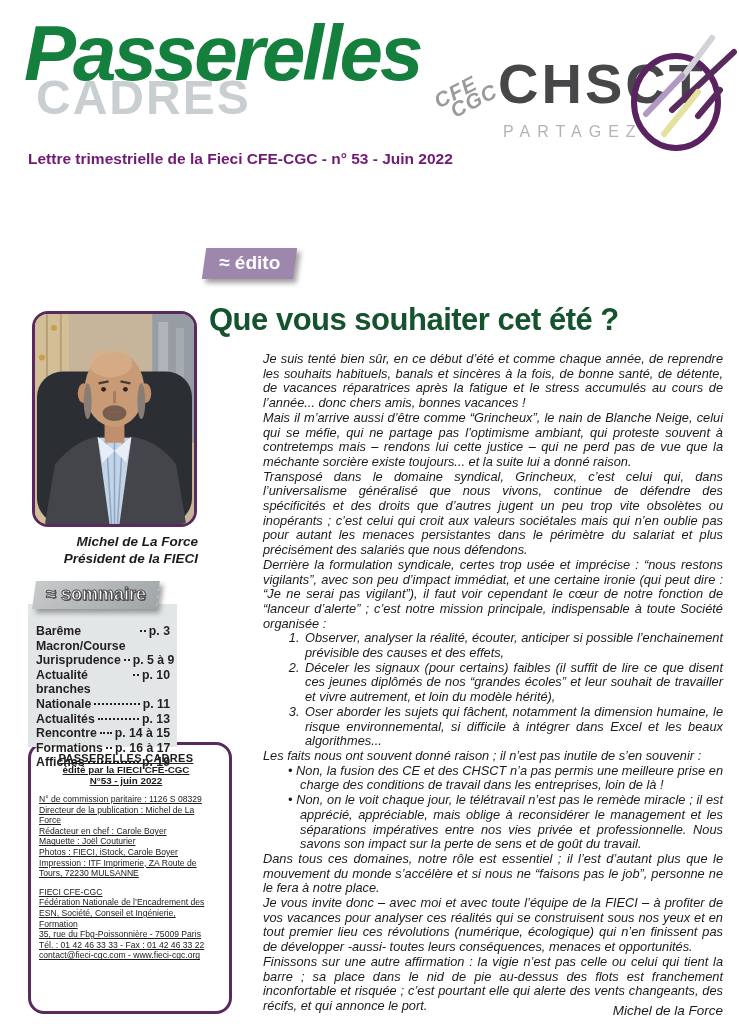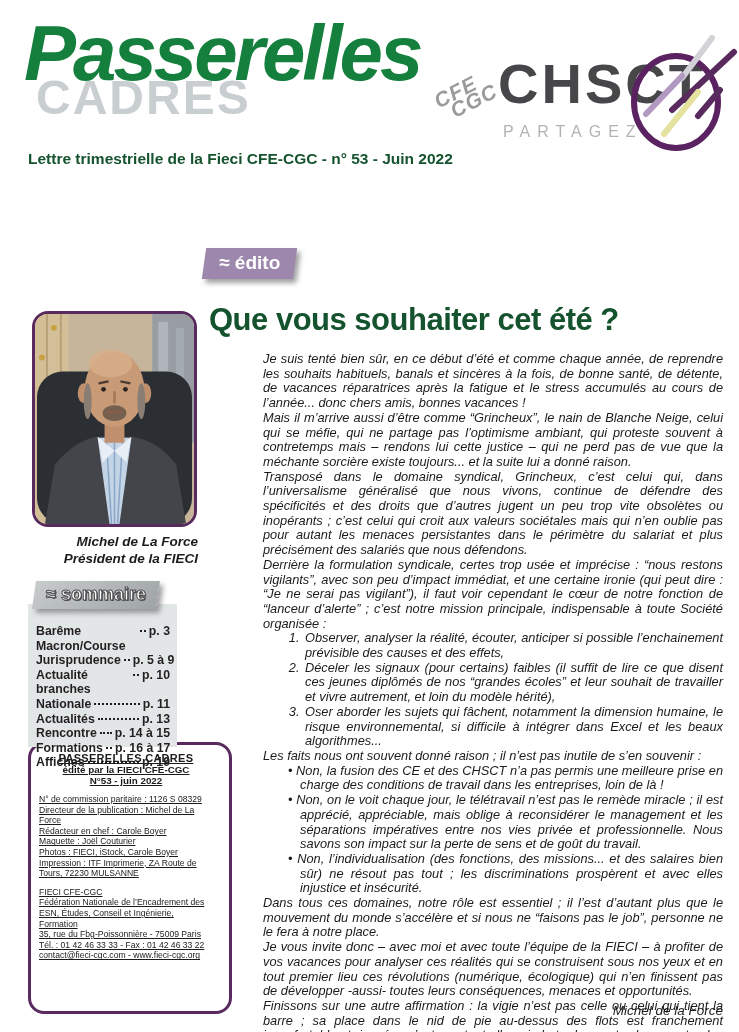--- a/index.html
+++ b/index.html
@@ -4,21 +4,21 @@
 <style>
   html,body { margin:0; padding:0; background:#fff; }
   .page { position:relative; width:739px; height:1032px; background:#ffffff; overflow:hidden;
           font-family:"Liberation Sans", sans-serif; color:#1b1b1b; }
 
   
   .cadres { position:absolute; left:36px; top:74px; font-size:48px; font-weight:bold;
             color:#c9cfd1; letter-spacing:2px; line-height:1; }
   .passerelles { position:absolute; left:24px; top:14px; font-size:78px; font-style:italic;
             font-weight:bold; color:#15803d; letter-spacing:-3px; line-height:1; }
-  .tagline { position:absolute; left:28px; top:150px; font-size:15.5px; font-weight:bold; color:#14532d; }
+  .tagline { position:absolute; left:28px; top:150px; font-size:15.5px; font-weight:bold; color:#701a75; }
 
   
   .logo-inner { position:relative; width:300px; height:125px; }
   .logo-lg { position:absolute; left:436px; top:34px; }
   .logo-cfe { position:absolute; left:0px; top:46px; transform:rotate(-27deg); font-style:italic;
               font-weight:bold; color:#9b9b9d; font-size:21px; line-height:16px; letter-spacing:1px; }
   .logo-cfe span { display:block; }
   .logo-cfe .cgc { margin-left:10px; }
   .logo-word { position:absolute; left:62px; top:22px; font-size:56px; font-weight:bold;
                color:#47474a; letter-spacing:3px; line-height:1; }
@@ -207,21 +207,21 @@
     <div class="pub-credits">
       <p>N° de commission paritaire : 1126 S 08329</p>
       <p>Directeur de la publication : Michel de La Force</p>
       <p>Rédacteur en chef : Carole Boyer</p>
       <p>Maquette : Joël Couturier</p>
       <p>Photos : FIECI, iStock, Carole Boyer</p>
       <p>Impression : ITF Imprimerie, ZA Route de Tours, 72230 MULSANNE</p>
     </div>
     <div class="pub-address">
       <p>FIECI CFE-CGC</p>
-      <p>Fédération Nationale de l’Encadrement des ESN, Études, Conseil et Ingénierie, Formation</p>
+      <p>Fédération Nationale de l’Encadrement des ESN, Société, Conseil et Ingénierie, Formation</p>
       <p>35, rue du Fbg-Poissonnière - 75009 Paris</p>
       <p>Tél. : 01 42 46 33 33 - Fax : 01 42 46 33 22</p>
       <p>contact@fieci-cgc.com - www.fieci-cgc.org</p>
     </div>
 
   </div>
 
   <div class="edito-body">
     <p>Je suis tenté bien sûr, en ce début d’été et comme chaque année, de reprendre les souhaits habituels, banals et sincères à la fois, de bonne santé, de détente, de vacances réparatrices après la fatigue et le stress accumulés au cours de l’année... donc chers amis, bonnes vacances !</p>
     <p>Mais il m’arrive aussi d’être comme “Grincheux”, le nain de Blanche Neige, celui qui se méfie, qui ne partage pas l’optimisme ambiant, qui proteste souvent à contretemps mais – rendons lui cette justice – qui ne perd pas de vue que la méchante sorcière existe toujours... et la suite lui a donné raison.</p>
@@ -229,21 +229,20 @@
     <p>Derrière la formulation syndicale, certes trop usée et imprécise : “nous restons vigilants”, avec son peu d’impact immédiat, et une certaine ironie (qui peut dire : “Je ne serai pas vigilant”), il faut voir cependant le cœur de notre fonction de “lanceur d’alerte” ; c’est notre mission principale, indispensable à toute Société organisée :</p>
     <ol>
       <li>Observer, analyser la réalité, écouter, anticiper si possible l’enchainement prévisible des causes et des effets,</li>
       <li>Déceler les signaux (pour certains) faibles (il suffit de lire ce que disent ces jeunes diplômés de nos “grandes écoles” et leur souhait de travailler et vivre autrement, et loin du modèle hérité),</li>
       <li>Oser aborder les sujets qui fâchent, notamment la dimension humaine, le risque environnemental, si difficile à intégrer dans Excel et les beaux algorithmes...</li>
     </ol>
     <p>Les faits nous ont souvent donné raison ; il n’est pas inutile de s’en souvenir :</p>
     <ul>
       <li>Non, la fusion des CE et des CHSCT n’a pas permis une meilleure prise en charge des conditions de travail dans les entreprises, loin de là !</li>
       <li>Non, on le voit chaque jour, le télétravail n’est pas le remède miracle ; il est apprécié, appréciable, mais oblige à reconsidérer le management et les séparations impératives entre nos vies privée et professionnelle. Nous savons son impact sur la perte de sens et de goût du travail.</li>
-      <li>Non, l’individualisation (des fonctions, des missions... et des salaires bien sûr) ne résout pas tout ; les discriminations prospèrent et avec elles injustice et insécurité.</li>
     </ul>
     <p>Dans tous ces domaines, notre rôle est essentiel ; il l’est d’autant plus que le mouvement du monde s’accélère et si nous ne “faisons pas le job”, personne ne le fera à notre place.</p>
     <p>Je vous invite donc – avec moi et avec toute l’équipe de la FIECI – à profiter de vos vacances pour analyser ces réalités qui se construisent sous nos yeux et en tout premier lieu ces révolutions (numérique, écologique) qui n’en finissent pas de développer -aussi- toutes leurs conséquences, menaces et opportunités.</p>
     <p>Finissons sur une autre affirmation : la vigie n’est pas celle ou celui qui tient la barre ; sa place dans le nid de pie au-dessus des flots est franchement inconfortable et risquée ; c’est pourtant elle qui alerte des vents changeants, des récifs, et qui annonce le port.</p>
 
   </div>
   <div class="signature">Michel de la Force</div>
 
 </div>
 

